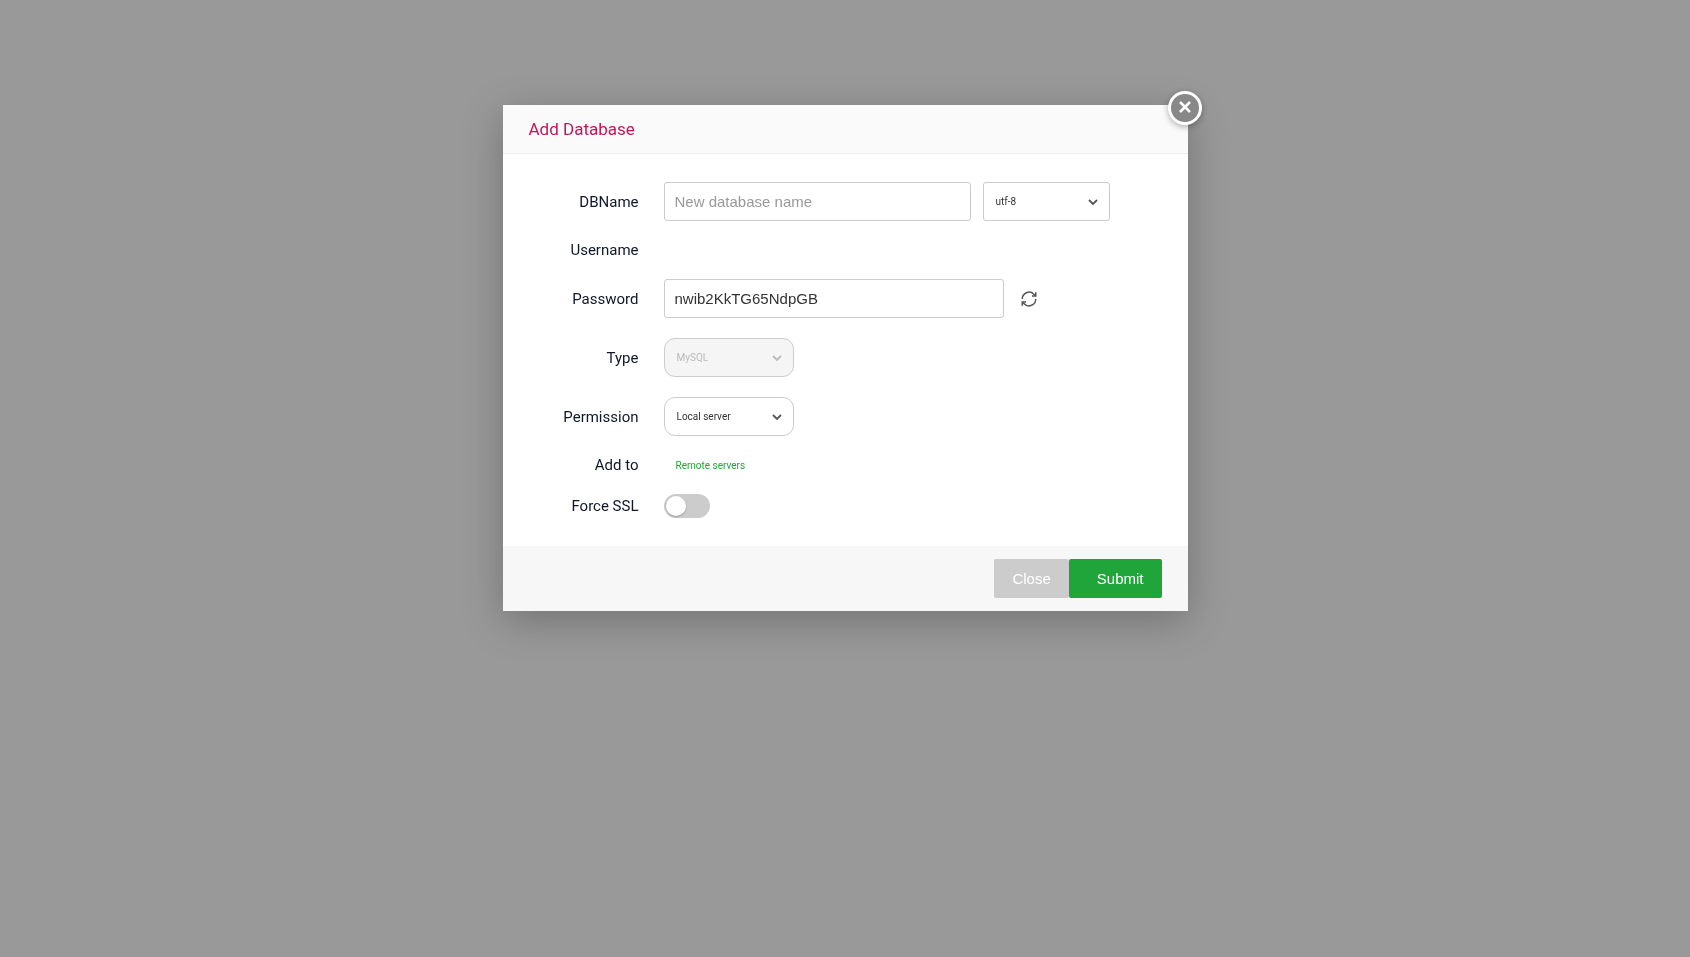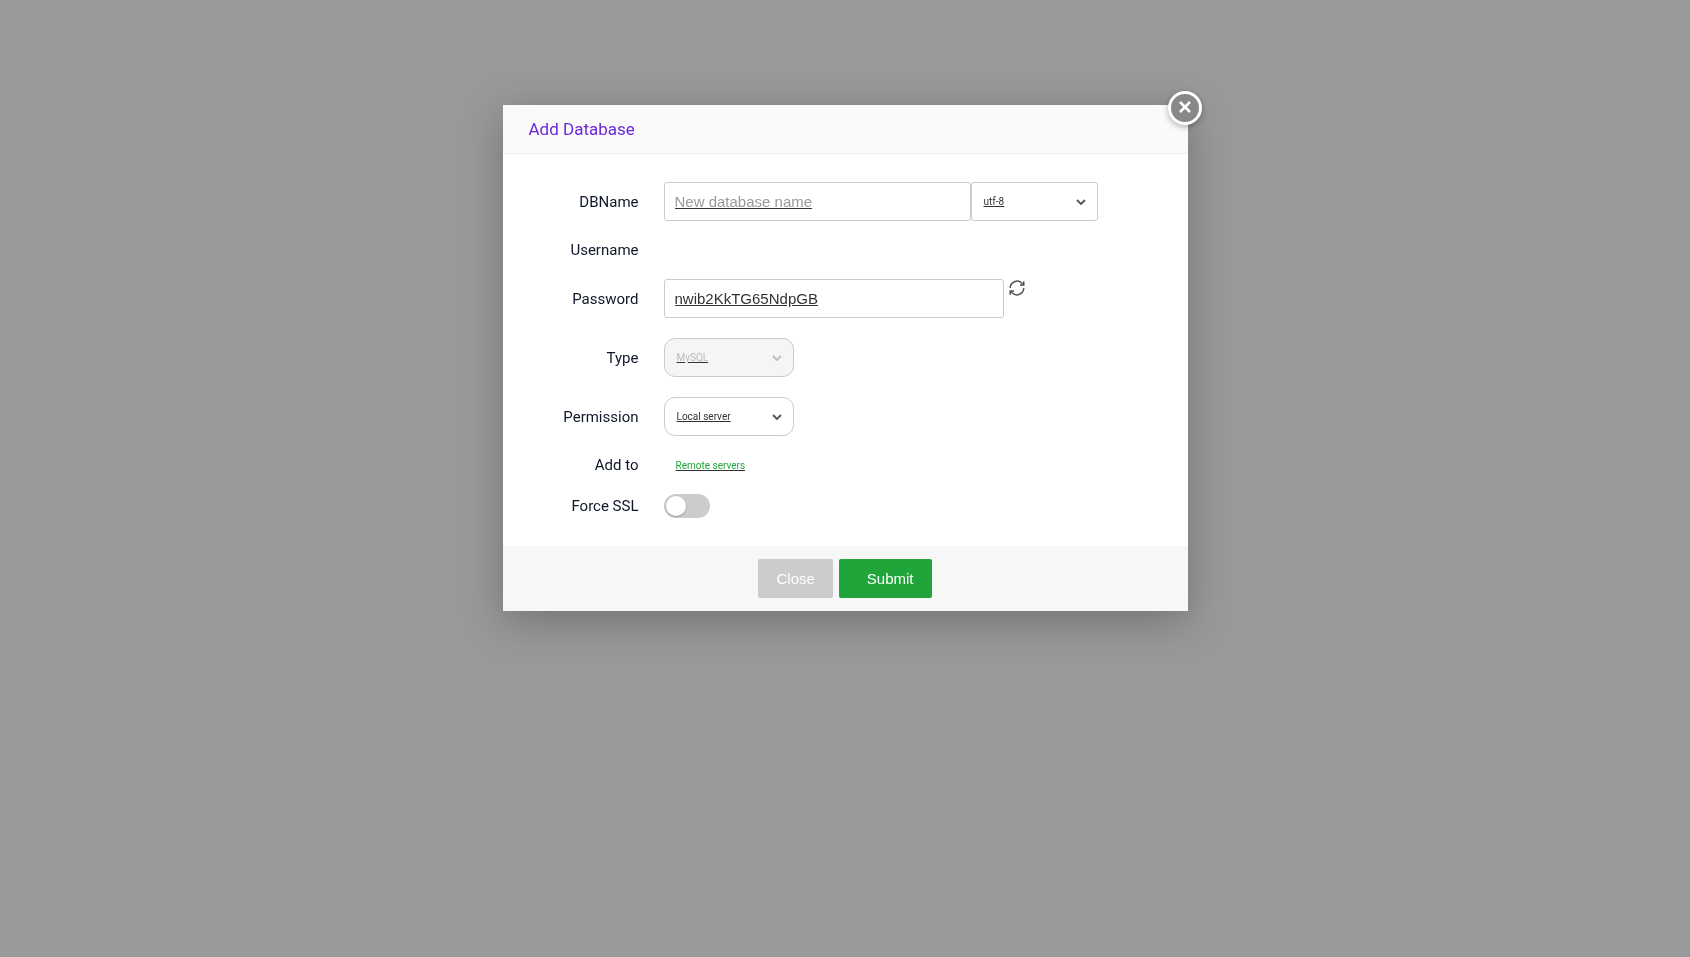--- a/index.html
+++ b/index.html
@@ -34,44 +34,44 @@
     align-items: center;
     justify-content: center;
     cursor: pointer;
   }
   .close-circle svg { width: 14px; height: 14px; stroke: #fff; stroke-width: 2.5; }
   .modal-header {
     padding: 14px 26px;
     background: #fafafa;
     border-bottom: 1px solid #eee;
     font-size: 17px;
-    color: #6d28d9;
+    color: #be185d;
   }
   .modal-body {
     background: #fff;
     padding: 28px 26px 28px 26px;
   }
   .form-row {
     display: flex;
     align-items: center;
     margin-bottom: 20px;
   }
   .form-row:last-child { margin-bottom: 0; }
   .form-label {
     width: 135px;
     text-align: right;
     padding-right: 25px;
     font-size: 15px;
     color: #0f172a;
   }
   .form-controls {
     display: flex;
-    gap: 0;
+    align-items: center;
+    gap: 12px;
     flex: 1;
-    text-decoration: underline;
   }
   input[type=text].text-input {
     height: 39px;
     border: 1px solid #ccc;
     border-radius: 3px;
     padding: 0 10px;
     font-size: 15px;
     color: #333;
     background: #fff;
   }
@@ -133,22 +133,21 @@
     width: 20px;
     height: 20px;
     background: #fff;
     border-radius: 50%;
     box-shadow: 0 1px 2px rgba(0,0,0,0.25);
   }
   .modal-footer {
     background: #f7f7f7;
     padding: 13px 26px;
     display: flex;
-    justify-content: center;
-    gap: 6px;
+    justify-content: flex-end;
   }
   .btn {
     border: none;
     border-radius: 2px;
     padding: 0 18px;
     height: 39px;
     font-size: 15px;
     cursor: pointer;
   }
   .btn-close { background: #ccc; color: #fff; }

